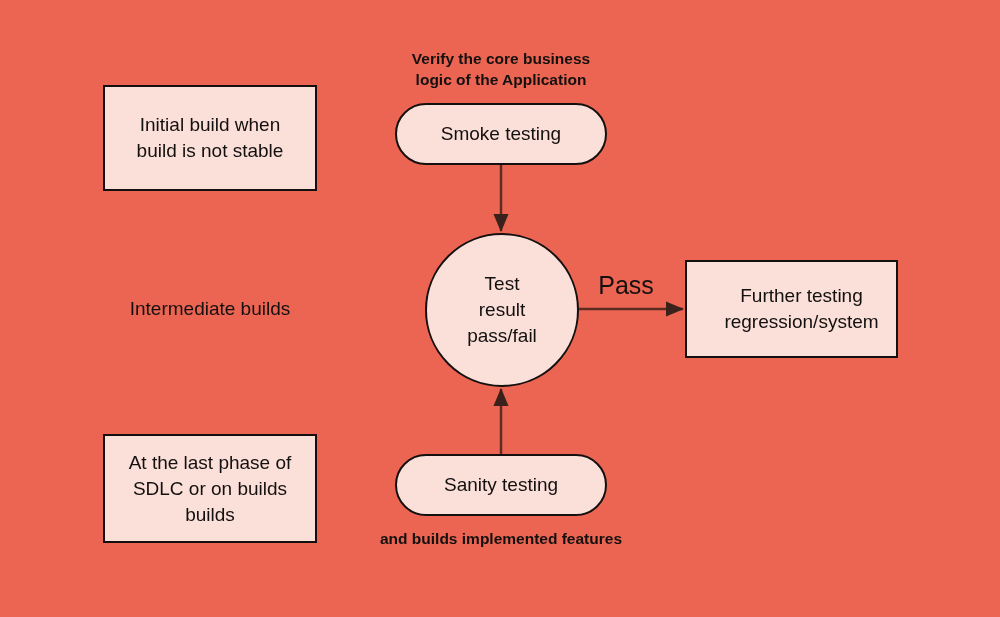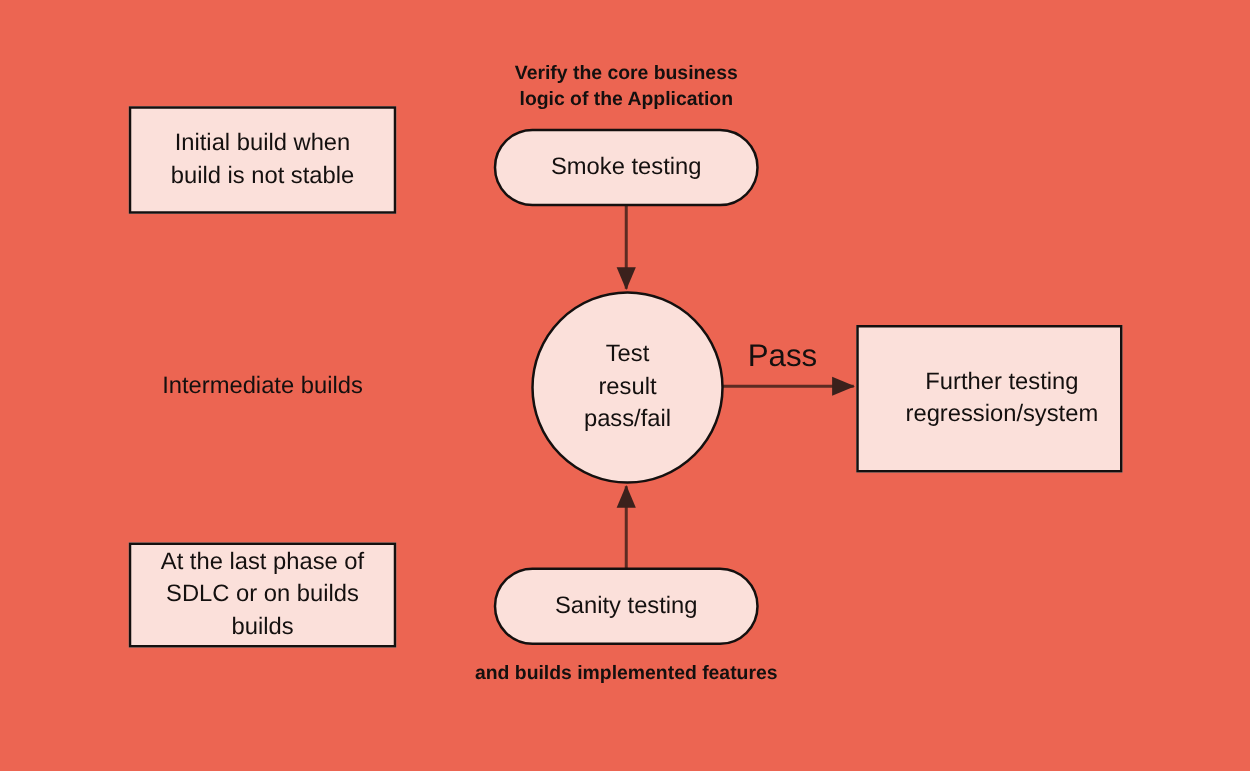--- a/index.html
+++ b/index.html
@@ -105,33 +105,33 @@
   </div>
 
   <div class="caption" style="left:371px; top:528px; width:260px;">
     <span class="node-text">and builds implemented features</span>
   </div>
 
   <div class="edge-label" style="left:575px; top:273px; width:102px;">
     <span>Pass</span>
   </div>
 
-  <div class="node rect" style="left:685px; top:260px; width:213px; height:118px; flex-direction:column;padding-left:20px;">
+  <div class="node rect" style="left:685px; top:260px; width:213px; height:98px; flex-direction:column;padding-left:20px;">
     <span class="node-text">Further testing</span>
     <span class="node-text">regression/system</span>
   </div>
 
-  <div class="node rect" style="left:103px; top:85px; width:214px; height:86px; flex-direction:column;">
+  <div class="node rect" style="left:103px; top:85px; width:214px; height:106px; flex-direction:column;">
     <span class="node-text">Initial build when</span>
     <span class="node-text">build is not stable</span>
   </div>
 
   <div class="plain-label" style="left:103px; top:296px; width:214px;">
     <span>Intermediate builds</span>
   </div>
 
-  <div class="node rect" style="left:103px; top:434px; width:214px; height:84px; flex-direction:column;">
+  <div class="node rect" style="left:103px; top:434px; width:214px; height:109px; flex-direction:column;">
     <span class="node-text">At the last phase of</span>
     <span class="node-text">SDLC or on builds</span>
     <span class="node-text">builds</span>
   </div>
 
 </div>
 
 </body></html>

